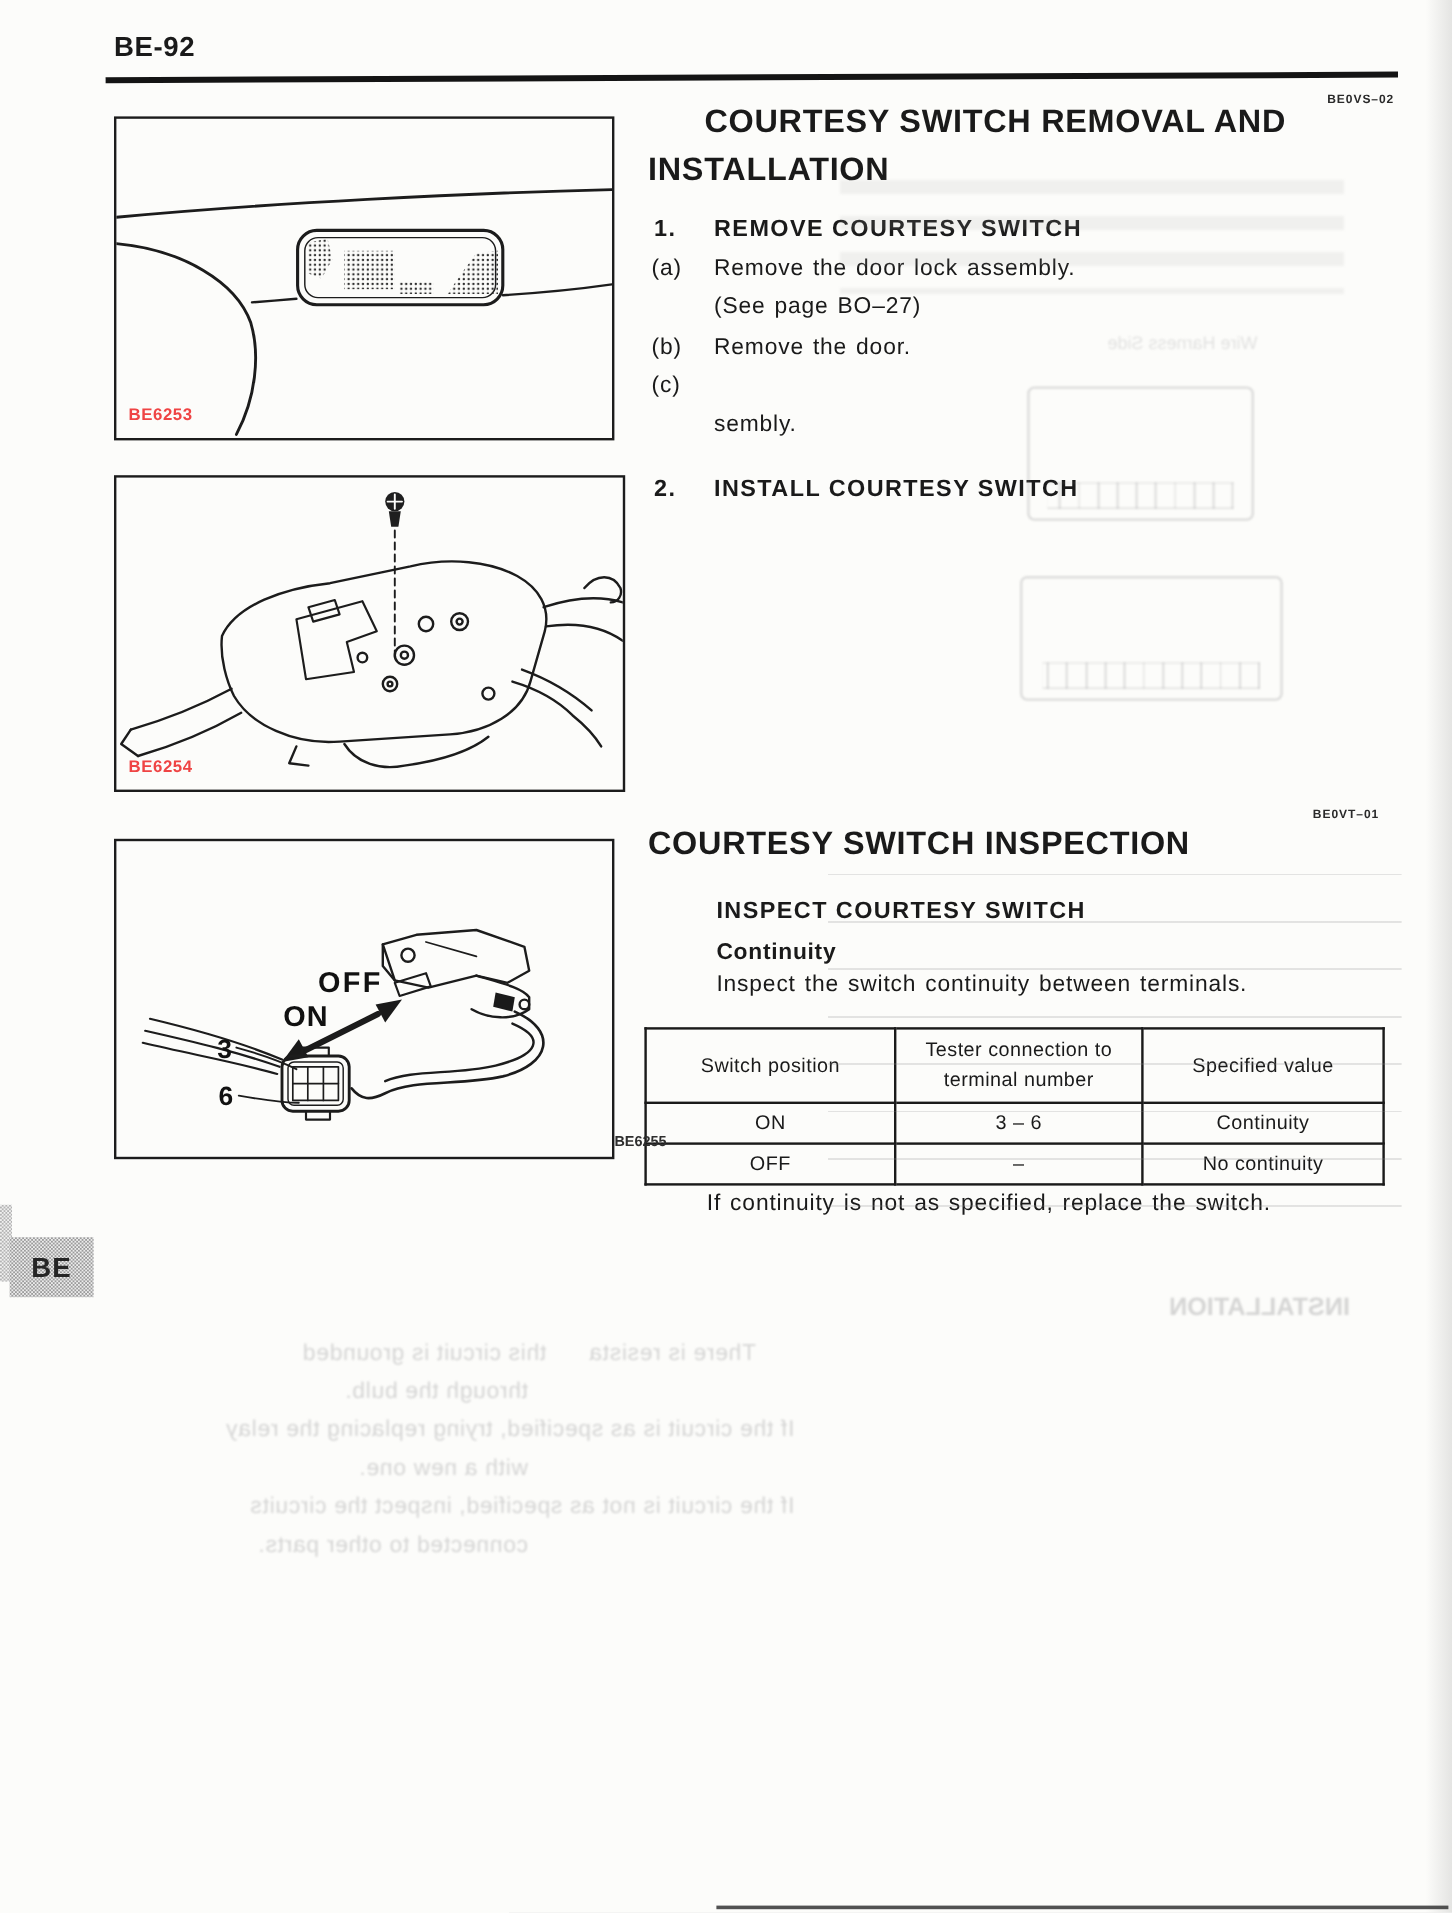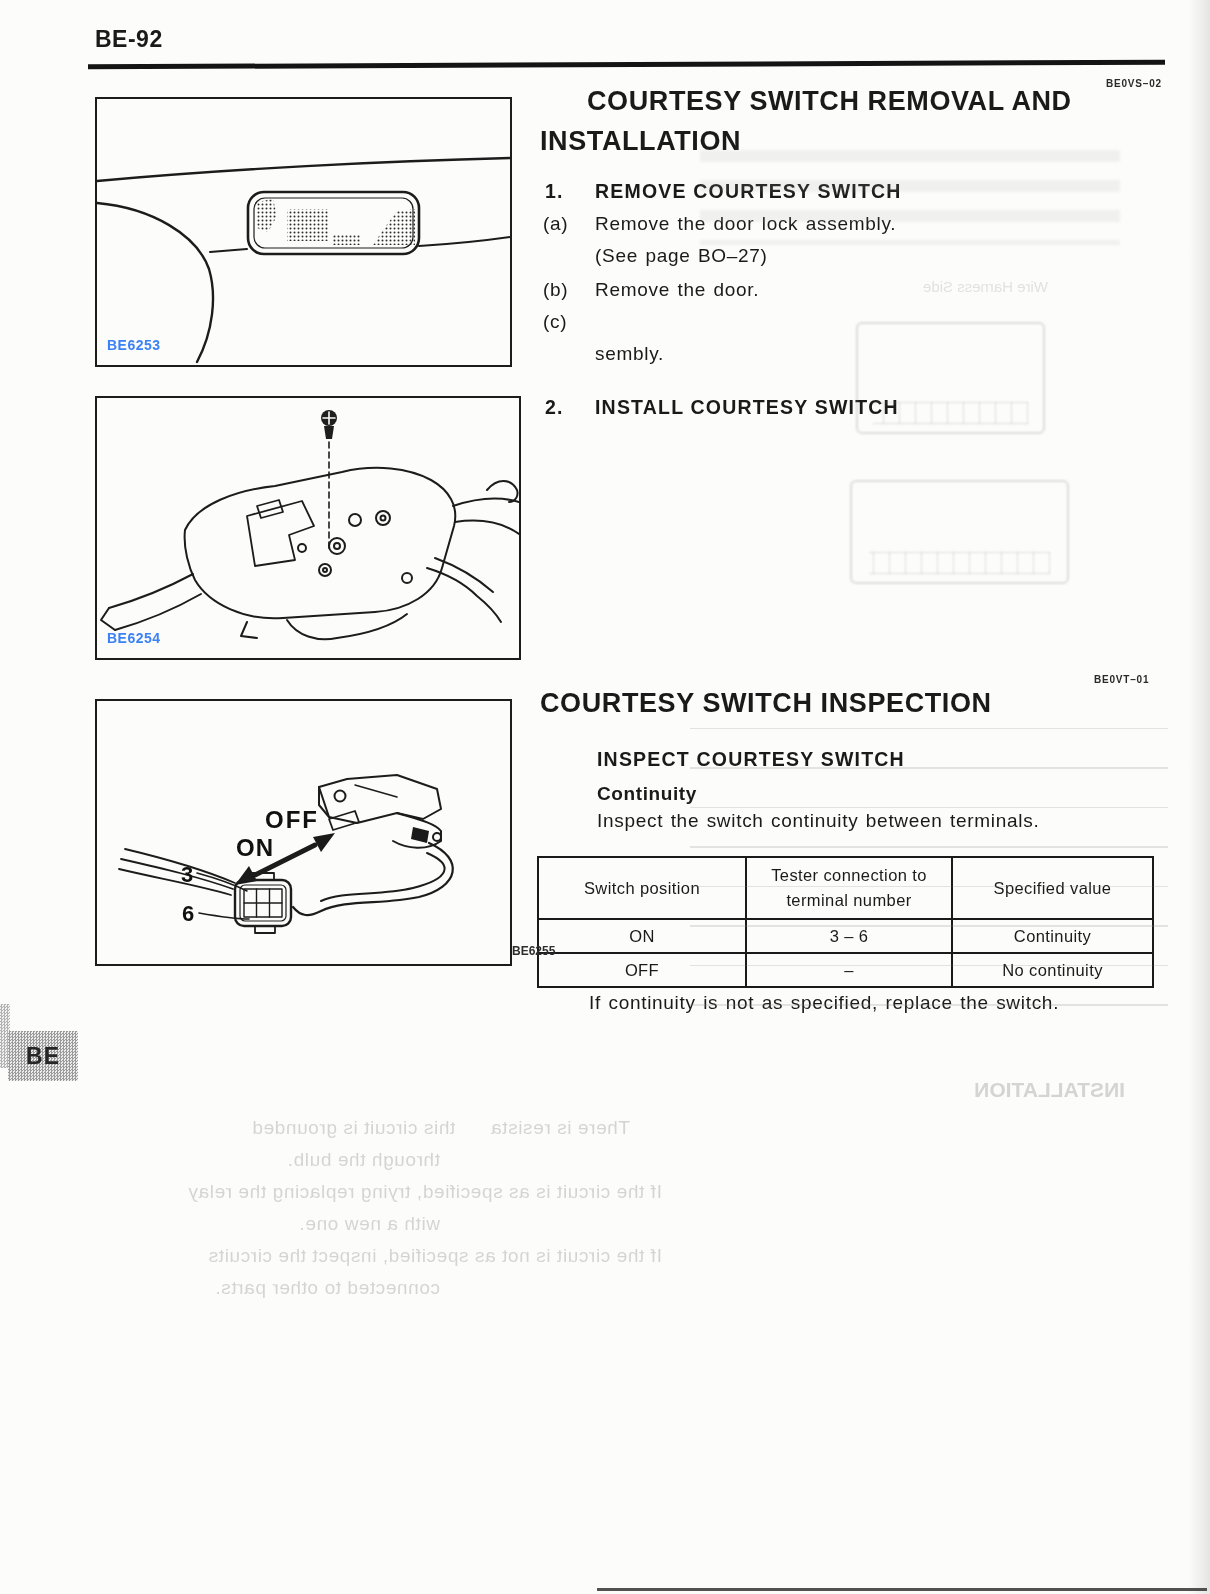--- a/index.html
+++ b/index.html
@@ -14,21 +14,21 @@
   .page-header{font-size:21px;font-weight:bold;letter-spacing:.6px;text-align:center;}
   .rule{background:#141414;height:5px;transform:rotate(-.25deg);}
   .code{font-size:10px;font-weight:bold;letter-spacing:.8px;color:#2a2a2a;}
   
   .h1{font-size:27px;font-weight:bold;letter-spacing:.6px;white-space:nowrap;}
   .h2{font-size:19.5px;font-weight:bold;letter-spacing:1.2px;white-space:nowrap;}
   .h3{font-size:19px;font-weight:bold;letter-spacing:.6px;white-space:nowrap;}
   .body-txt{font-size:19px;letter-spacing:.7px;word-spacing:1.5px;white-space:nowrap;}
   
   .figure-box{border:2.5px solid #1c1c1c;background:transparent;}
-  .fig-code{font-size:14px;font-weight:bold;letter-spacing:.5px;color:#3b82f6;}
+  .fig-code{font-size:14px;font-weight:bold;letter-spacing:.5px;color:#ef4444;}
   .fig-code-sm{font-size:12px;font-weight:bold;color:#2e2e2e;padding-left:40px;}
   .fig-label{font-weight:bold;color:#111;white-space:nowrap;}
   svg{position:absolute;left:0;top:0;}
   
   table.spec{border-collapse:collapse;table-layout:fixed;background:transparent;}
   table.spec td,table.spec th{
     border:2px solid #1a1a1a;text-align:center;vertical-align:middle;
     font-size:16.5px;font-weight:normal;letter-spacing:.4px;padding:0;
   }
   

